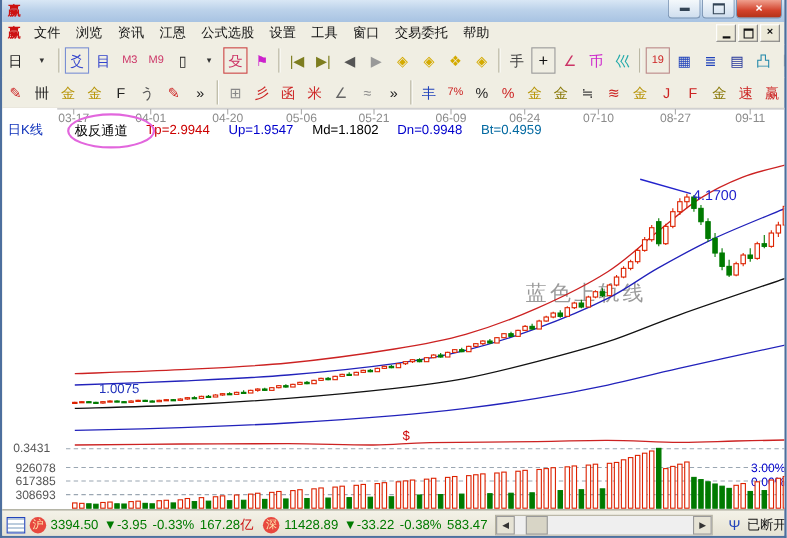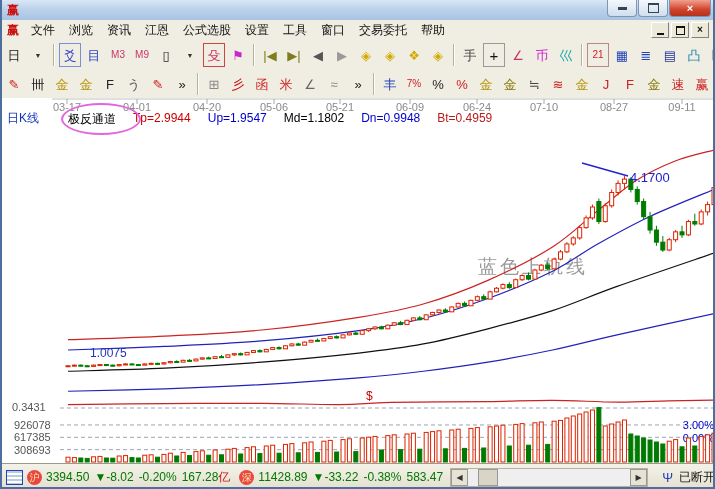--- a/index.html
+++ b/index.html
@@ -174,21 +174,21 @@
         <span class="g" style="color: rgb(204, 51, 102);">∠</span>
       </div>
       <div class="tbtn">
         <span class="g" style="color: rgb(204, 34, 204);">币</span>
       </div>
       <div class="tbtn">
         <span class="g" style="color: rgb(34, 170, 170);">巛</span>
       </div>
       <div class="tsep"></div>
       <div class="tbtn" style="border: 1px solid rgb(187, 136, 136);">
-        <span class="g" style="color: rgb(204, 34, 34); font-size: 10px;">21</span>
+        <span class="g" style="color: rgb(204, 34, 34); font-size: 10px;">19</span>
       </div>
       <div class="tbtn">
         <span class="g" style="color: rgb(34, 68, 187);">▦</span>
       </div>
       <div class="tbtn">
         <span class="g" style="color: rgb(34, 68, 187);">≣</span>
       </div>
       <div class="tbtn">
         <span class="g" style="color: rgb(34, 51, 153);">▤</span>
       </div>
@@ -651,31 +651,31 @@
     <div class="pane-header">
       <span style="position:relative;color:#000;">
         <span class="hl-ellipse"></span>
         <span>极反通道</span>
       </span>
       <span id="indicator-values" style="display:flex;gap:17px;">
           <span style="color: rgb(204, 0, 0);">Tp=2.9944</span>
           <span style="color: rgb(0, 0, 204);">Up=1.9547</span>
           <span style="color: rgb(0, 0, 0);">Md=1.1802</span>
           <span style="color: rgb(0, 0, 204);">Dn=0.9948</span>
-          <span style="color: #b91c1c;">Bt=0.4959</span>
+          <span style="color: #0369a1;">Bt=0.4959</span>
         </span>
     </div>
   </div>
 
   <div class="statusbar">
     <span class="table-icon"></span>
     <span class="badge">沪</span>
     <span class="sb-num">3394.50</span>
-    <span class="sb-num">▼-8.02</span>
-    <span class="sb-num">-0.20%</span>
+    <span class="sb-num">▼-3.95</span>
+    <span class="sb-num">-0.33%</span>
     <span class="sb-num"><span>167.28</span><span class="unit-red">亿</span></span>
     <span class="badge">深</span>
     <span class="sb-num">11428.89</span>
     <span class="sb-num">▼-33.22</span>
     <span class="sb-num">-0.38%</span>
     <span class="sb-num">583.47</span>
     <div class="hscroll">
       <div class="harrow">◀</div>
       <div class="hthumb"></div>
       <div class="harrow" style="margin-left:auto;">▶</div>

